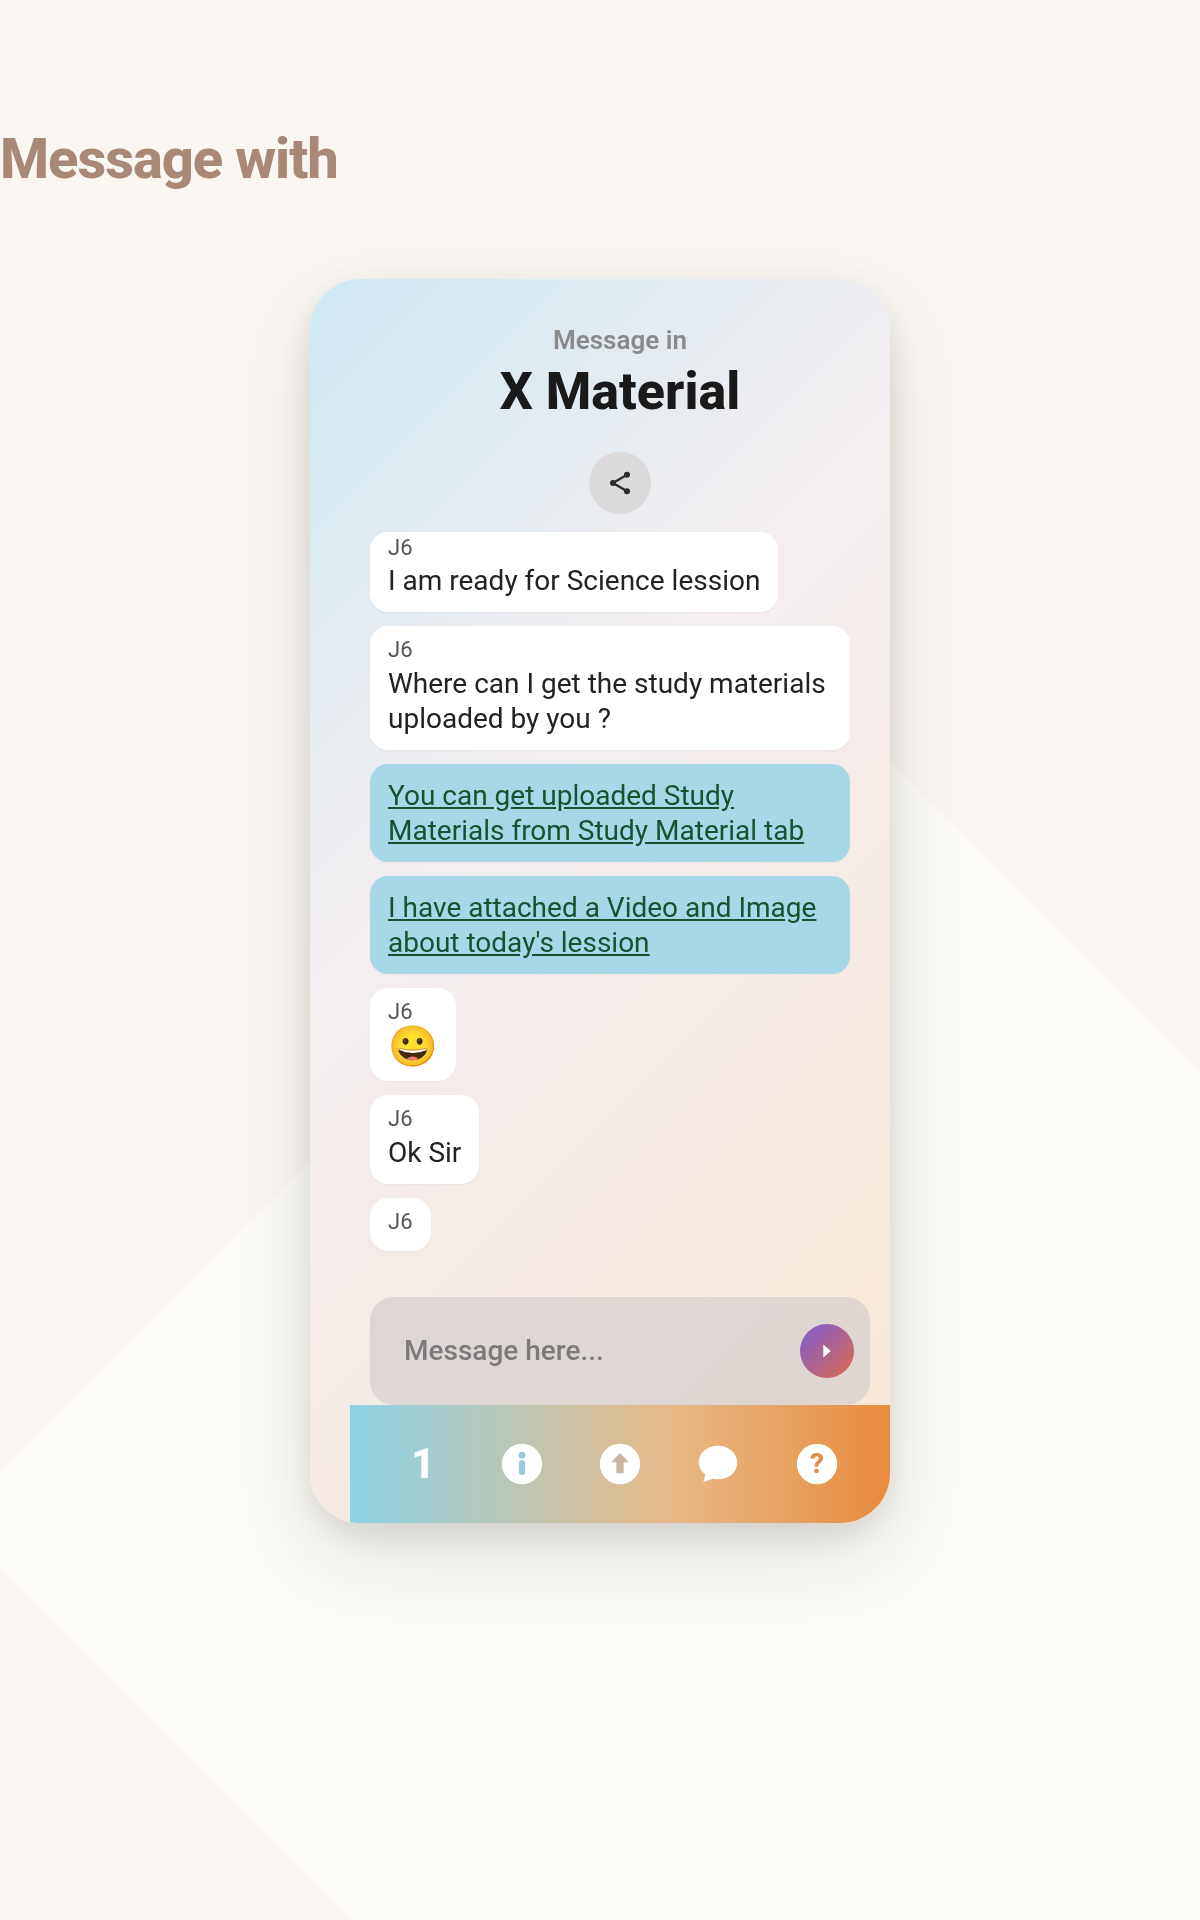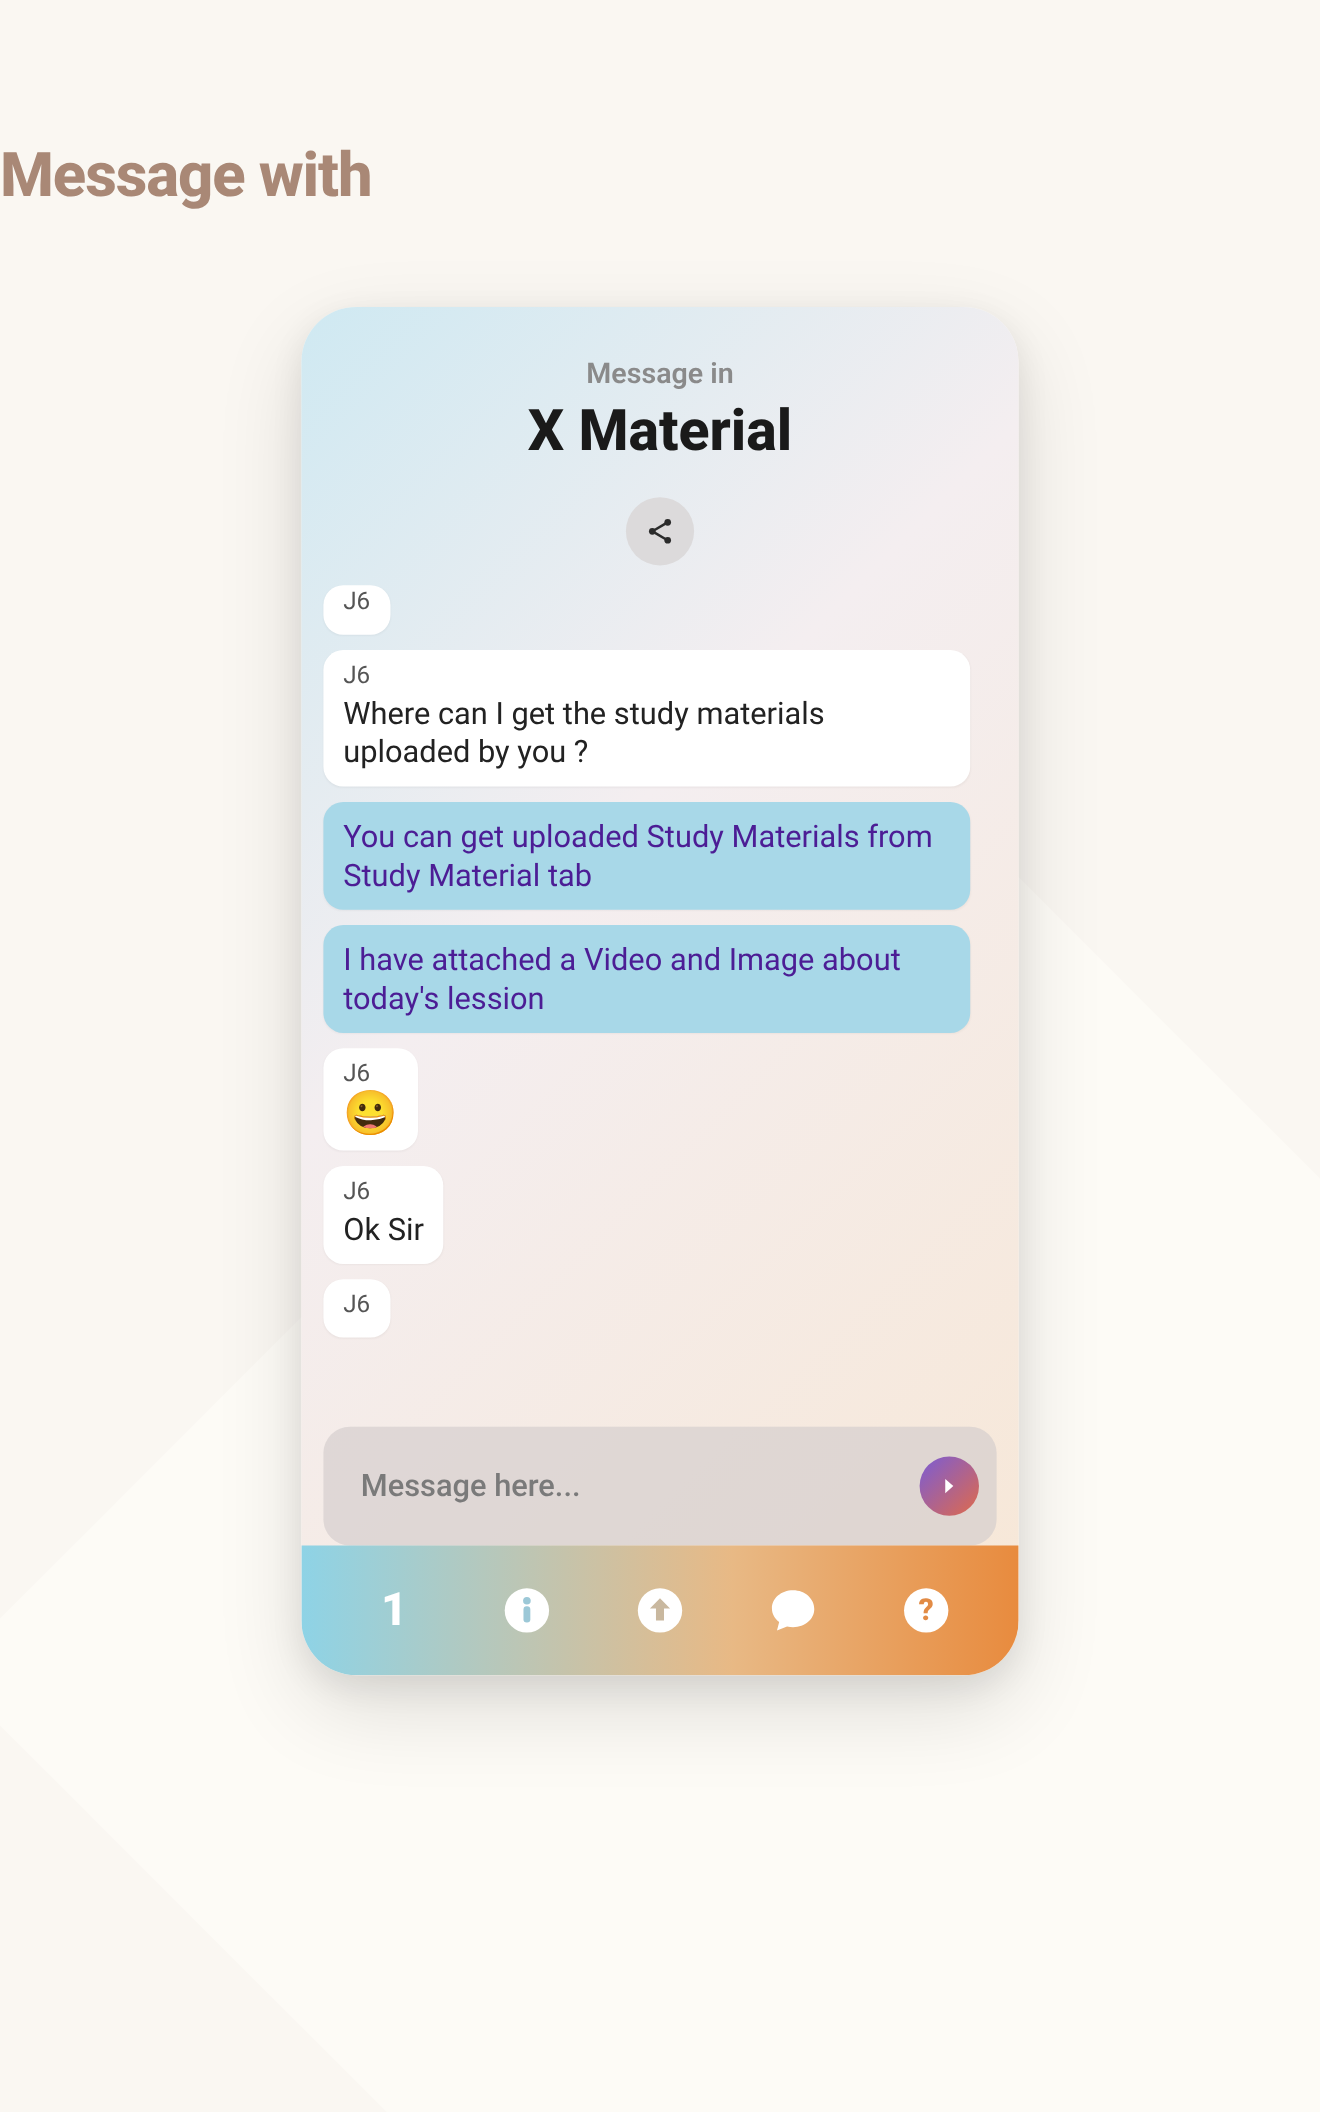--- a/index.html
+++ b/index.html
@@ -33,29 +33,30 @@
     font-weight: 800;
     color: #a98876;
     line-height: 1.05;
     margin-top: 130px;
     letter-spacing: -1px;
   }
 
   .phone {
     position: relative;
     z-index: 1;
-    width: 652px;
+    width: 580px;
     height: 1244px;
     margin: 90px auto 0 auto;
     border-radius: 50px;
     background: linear-gradient(135deg, #cfe9f2 0%, #f4eef0 40%, #f7e7d6 100%);
     box-shadow: 0 30px 80px rgba(0,0,0,0.12), 0 10px 30px rgba(0,0,0,0.08);
     overflow: hidden;
     display: flex;
     flex-direction: column;
+    padding-left: 40px;
   }
 
   .phone-header {
     text-align: center;
     padding-top: 46px;
   }
   .phone-header .sub {
     color: #8a8a8a;
     font-size: 26px;
     font-weight: 600;
@@ -91,21 +92,21 @@
 
   .bubble {
     border-radius: 18px;
     padding: 10px 18px 14px 18px;
     font-size: 28px;
     line-height: 1.25;
     max-width: 96%;
     box-shadow: 0 1px 2px rgba(0,0,0,0.04);
   }
   .bubble.in  { background: #ffffff; color: #222; align-self: flex-start; }
-  .bubble.out { background: #a8d8e8; color: #4c1d95; align-self: flex-start; padding: 14px 18px; }
+  .bubble.out { background: #a8d8e8; color: #14532d; align-self: flex-start; padding: 14px 18px; text-decoration: underline; }
   .bubble .sender {
     font-size: 22px;
     color: #555;
     margin-bottom: 2px;
   }
   .bubble.clipped { margin-top: -18px; padding-top: 2px; }
 
   .emoji {
     font-size: 40px;
     line-height: 1;
@@ -184,20 +185,21 @@
       <circle cx="6" cy="12" r="2.6" fill="#2b2b2b"></circle>
       <circle cx="18" cy="19" r="2.6" fill="#2b2b2b"></circle>
       <line x1="7.8" y1="11" x2="16.2" y2="6" stroke="#2b2b2b" stroke-width="2"></line>
       <line x1="7.8" y1="13" x2="16.2" y2="18" stroke="#2b2b2b" stroke-width="2"></line>
     </svg>
   </div>
 
   <div class="chat-area" id="chat-area">
       <div class="bubble in clipped">
         <div class="sender">J6</div>
+        <div>I am ready for Science lession</div>
       </div>
       <div class="bubble in">
         <div class="sender">J6</div>
         <div>Where can I get the study materials uploaded by you ?</div>
       </div>
       <div class="bubble out">
         <div>You can get uploaded Study Materials from Study Material tab</div>
       </div>
       <div class="bubble out">
         <div>I have attached a Video and Image about today's lession</div>

